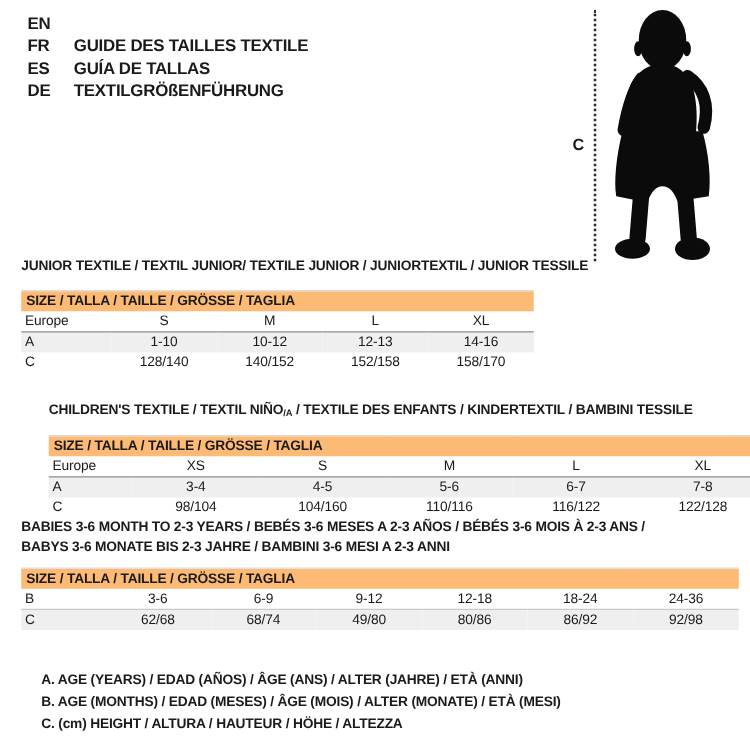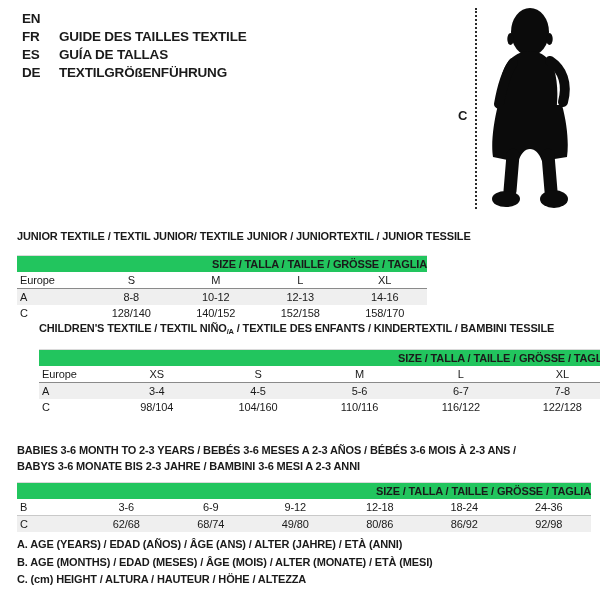--- a/index.html
+++ b/index.html
@@ -12,40 +12,40 @@
   .lang-code{width:37px;flex:0 0 37px;}
 
   
   .figure{position:absolute;left:452px;top:5px;width:132px;height:208px;}
   .measure-line{position:absolute;left:23px;top:3px;height:201px;width:0;border-left:2px dotted #2b2b2b;}
   .measure-label{position:absolute;left:6px;top:103px;font-weight:bold;font-size:13px;}
   .figure svg{position:absolute;left:30px;top:0;}
 
   
   .section{position:absolute;left:17px;}
-  .sec-junior{top:230px;width:410px;}
+  .sec-junior{top:207px;width:410px;}
   .sec-children{top:322px;width:574px;margin-left:22px;}
-  .sec-babies{top:444px;width:574px;}
+  .sec-babies{top:416px;width:574px;}
   .tbl-title{font-size:11px;font-weight:bold;letter-spacing:-0.15px;white-space:nowrap;line-height:13px;}
   .tbl-title .sub{font-size:7.5px;vertical-align:-2px;}
   .sec-junior .size-table{margin-top:12px;}
   .sec-children .size-table{margin-top:11px;}
   .sec-babies .size-table{margin-top:9px;}
 
   table.size-table{border-collapse:collapse;table-layout:fixed;width:100%;}
   .size-table td{font-size:11px;height:16px;padding:0;text-align:center;vertical-align:middle;letter-spacing:-0.1px;}
   .size-table td.lbl{text-align:left;padding-left:3px;}
-  tr.bar-row td{background:#22c55e;text-align:right;font-weight:bold;padding-left:4px;letter-spacing:-0.15px;border-top:1px solid #dadada;}
+  tr.bar-row td{background:#fdba74;text-align:left;font-weight:bold;padding-left:4px;letter-spacing:-0.15px;border-top:1px solid #dadada;}
   tr.subhead td{border-bottom:1.5px solid #8a8a8a;}
   tr.subhead-light td{border-bottom:1px solid #c9c9c9;}
   tr.alt td{background:#efefef;}
 
   
   .footnotes{position:absolute;left:17px;top:536px;}
-  .footnote{font-size:11px;font-weight:bold;line-height:17.5px;letter-spacing:-0.15px;white-space:nowrap;}
+  .footnote{font-size:11px;font-weight:bold;line-height:17.5px;letter-spacing:-0.15px;white-space:nowrap;margin-left:16px;}
 </style>
 </head>
 <body>
 
 <div class="canvas">
 
   <div class="lang-block">
     <div class="lang-row">
       <span class="lang-code">EN</span>
     </div>
@@ -99,21 +99,21 @@
       </tr>
       <tr class="subhead">
         <td class="lbl">Europe</td>
         <td>S</td>
         <td>M</td>
         <td>L</td>
         <td>XL</td>
       </tr>
       <tr class="alt">
         <td class="lbl">A</td>
-        <td>8-8</td>
+        <td>1-10</td>
         <td>10-12</td>
         <td>12-13</td>
         <td>14-16</td>
       </tr>
       <tr>
         <td class="lbl">C</td>
         <td>128/140</td>
         <td>140/152</td>
         <td>152/158</td>
         <td>158/170</td>

